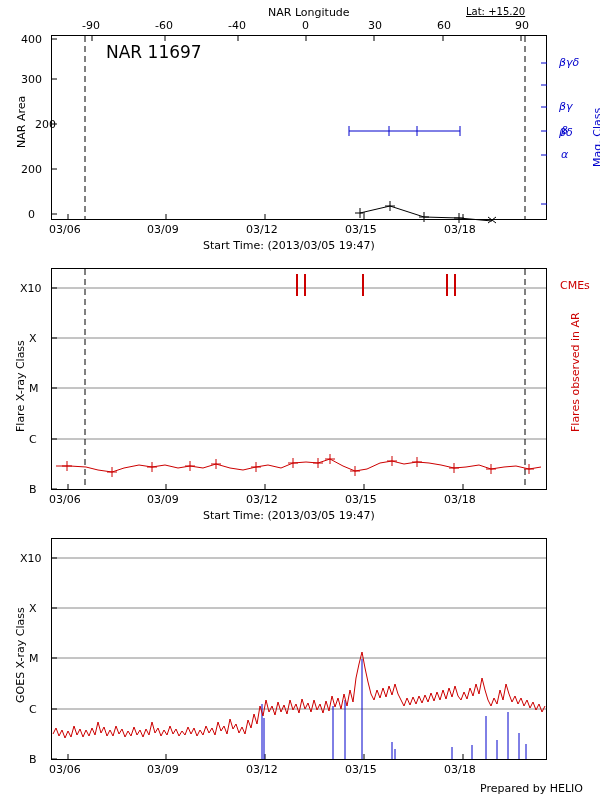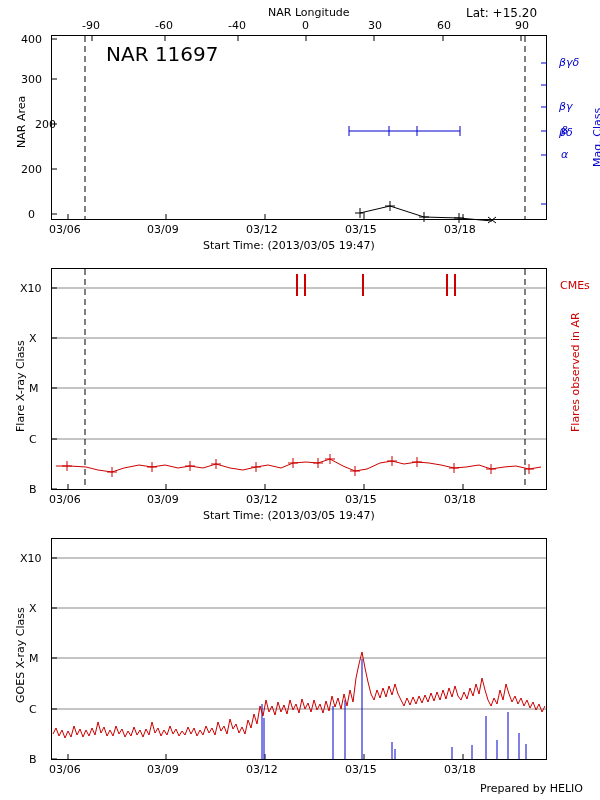--- a/index.html
+++ b/index.html
@@ -11,21 +11,21 @@
   .vert{transform-origin:0 0;}
   .panel{position:absolute;box-sizing:border-box;border:1px solid #000;background:#fff;}
   svg{position:absolute;left:0;top:0;overflow:visible;}
 </style>
 </head>
 <body>
 
 <div class="page">
 
   <div class="txt" style="left:268px;top:7px;">NAR Longitude</div>
-  <div class="txt" style="left:466px;top:7px;font-size:12px;">Lat: +15.20</div>
+  <div class="txt" style="left:466px;top:7px;font-size:10px;text-decoration:underline;">Lat: +15.20</div>
 
   <div class="panel" style="left:51px;top:35px;width:496px;height:185px;"></div>
 
   <svg width="600" height="800">
 
     <g stroke="#000" stroke-width="1">
       <line x1="92" y1="35" x2="92" y2="41"></line>
       <line x1="165" y1="35" x2="165" y2="41"></line>
       <line x1="238" y1="35" x2="238" y2="41"></line>
       <line x1="306" y1="35" x2="306" y2="41"></line>
@@ -80,21 +80,21 @@
   </svg>
 
   <div class="txt" style="left:82px;top:20px;">-90</div>
   <div class="txt" style="left:155px;top:20px;text-align:right;">-60</div>
   <div class="txt" style="left:228px;top:20px;">-40</div>
   <div class="txt" style="left:302px;top:20px;">0</div>
   <div class="txt" style="left:368px;top:20px;">30</div>
   <div class="txt" style="left:437px;top:20px;">60</div>
   <div class="txt" style="left:515px;top:20px;">90</div>
 
-  <div class="txt" style="left:106px;top:44px;font-size:20px;">NAR 11697</div>
+  <div class="txt" style="left:106px;top:44px;font-size:17px;">NAR 11697</div>
 
   <div class="txt" style="left:28px;top:209px;">0</div>
   <div class="txt" style="left:21px;top:164px;">200</div>
   <div class="txt" style="left:21px;top:119px;margin-left:14px;">200</div>
   <div class="txt" style="left:21px;top:74px;">300</div>
   <div class="txt" style="left:21px;top:34px;">400</div>
 
   <div class="txt vert" style="left:16px;top:148px;transform:rotate(-90deg);">NAR Area</div>
 
   <div class="txt" style="left:49px;top:224px;">03/06</div>

